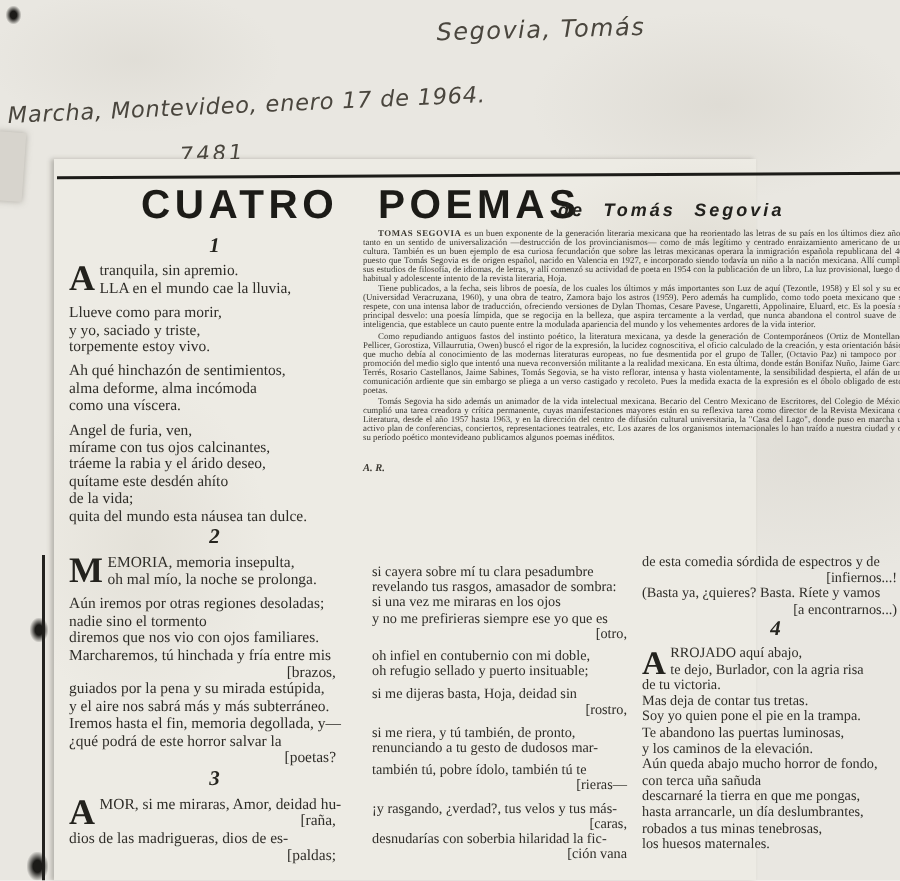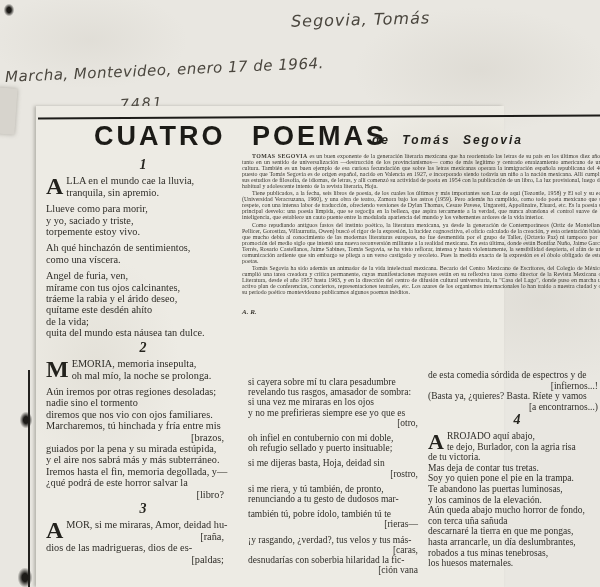--- a/index.html
+++ b/index.html
@@ -79,28 +79,29 @@
       <p class="bio-para"><span>Tomás Segovia ha sido además un animador de la vida intelectual mexicana. Becario del Centro Mexicano de Escritores, del Colegio de México, cumplió una tarea creadora y crítica permanente, cuyas manifestaciones mayores están en su reflexiva tarea como director de la Revista Mexicana de Literatura, desde el año 1957 hasta 1963, y en la dirección del centro de difusión cultural universitaria, la "Casa del Lago", donde puso en marcha un activo plan de conferencias, conciertos, representaciones teatrales, etc. Los azares de los organismos internacionales lo han traído a nuestra ciudad y de su período poético montevideano publicamos algunos poemas inéditos.</span></p>
       <div id="bio-sig">A. R.</div>
     </div>
 
     <div class="col" id="col-left">
       <section class="poem">
         <div class="poem-number">1</div>
         <div class="poem-body">
           <span class="dropcap">A</span>
           <div>
+              <div class="pline">tranquila, sin apremio.</div>
               <div class="pline">LLA en el mundo cae la lluvia,</div>
-              <div class="pline">tranquila, sin apremio.</div>
               <div class="pline gap"></div>
               <div class="pline">Llueve como para morir,</div>
               <div class="pline">y yo, saciado y triste,</div>
               <div class="pline">torpemente estoy vivo.</div>
               <div class="pline gap"></div>
               <div class="pline">Ah qué hinchazón de sentimientos,</div>
+              <div class="pline">alma deforme, alma incómoda</div>
               <div class="pline">como una víscera.</div>
               <div class="pline gap"></div>
               <div class="pline">Angel de furia, ven,</div>
               <div class="pline">mírame con tus ojos calcinantes,</div>
               <div class="pline">tráeme la rabia y el árido deseo,</div>
               <div class="pline">quítame este desdén ahíto</div>
               <div class="pline">de la vida;</div>
               <div class="pline">quita del mundo esta náusea tan dulce.</div>
             </div>
         </div>
@@ -115,21 +116,21 @@
               <div class="pline gap"></div>
               <div class="pline">Aún iremos por otras regiones desoladas;</div>
               <div class="pline">nadie sino el tormento</div>
               <div class="pline">diremos que nos vio con ojos familiares.</div>
               <div class="pline">Marcharemos, tú hinchada y fría entre mis</div>
               <div class="pline hang">[brazos,</div>
               <div class="pline">guiados por la pena y su mirada estúpida,</div>
               <div class="pline">y el aire nos sabrá más y más subterráneo.</div>
               <div class="pline">Iremos hasta el fin, memoria degollada, y—</div>
               <div class="pline">¿qué podrá de este horror salvar la</div>
-              <div class="pline hang">[libro?</div>
+              <div class="pline hang">[poetas?</div>
             </div>
         </div>
       </section>
       <section class="poem">
         <div class="poem-number">3</div>
         <div class="poem-body">
           <span class="dropcap">A</span>
           <div>
               <div class="pline">MOR, si me miraras, Amor, deidad hu-</div>
               <div class="pline hang">[raña,</div>

